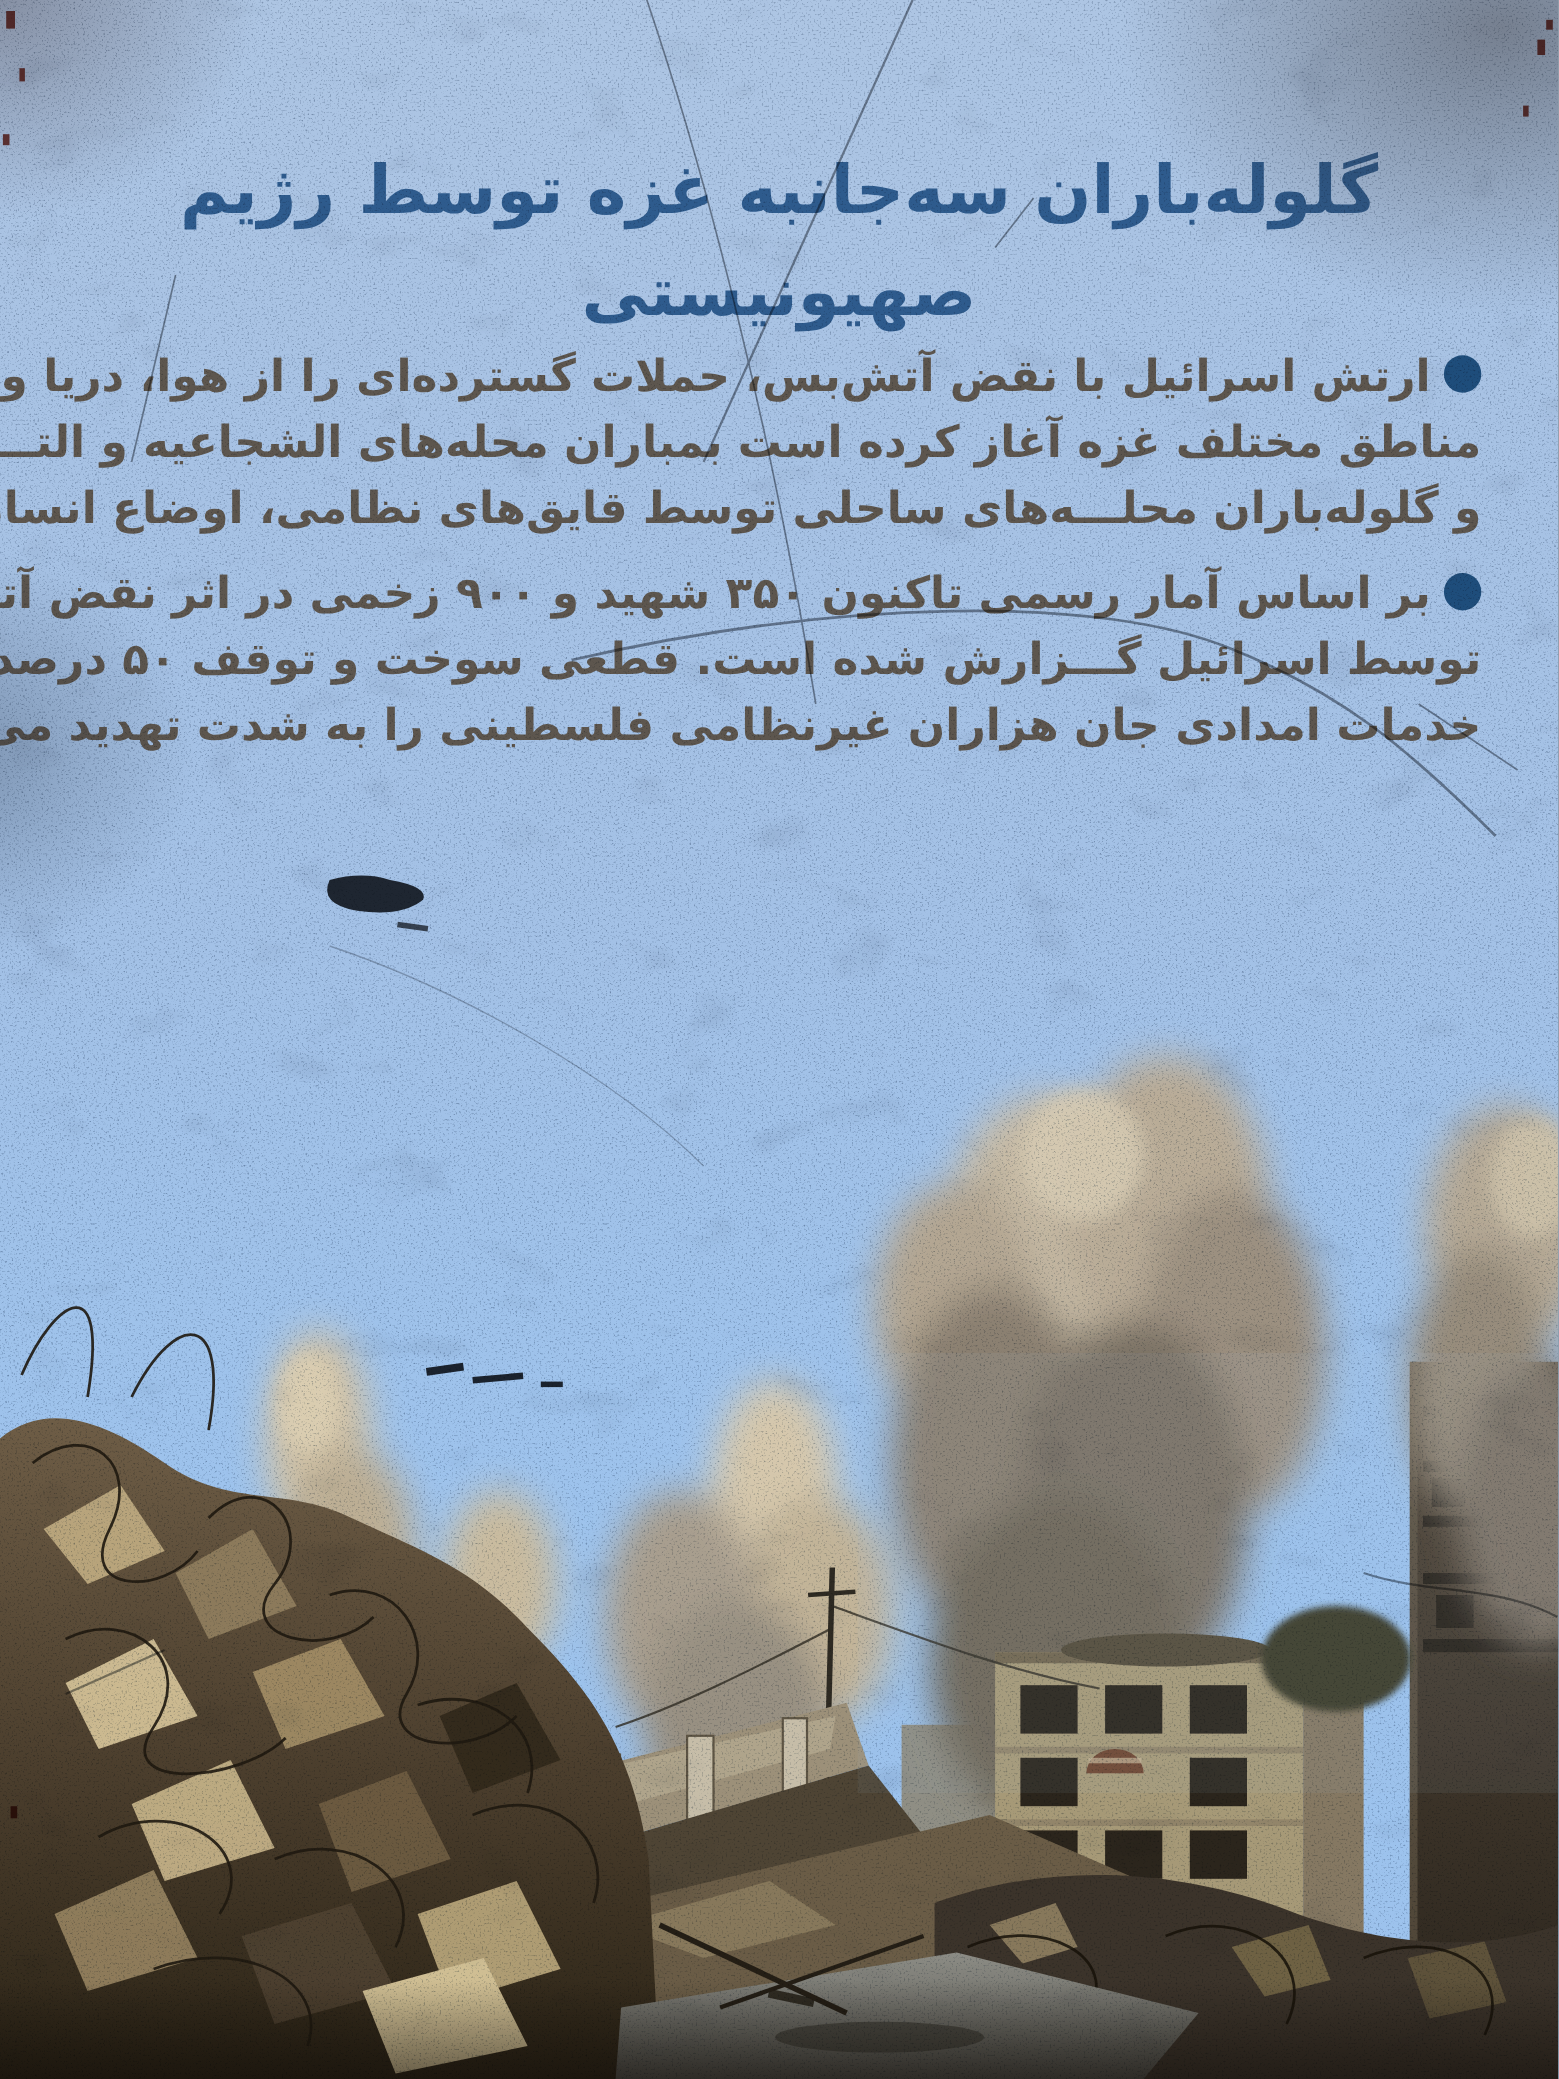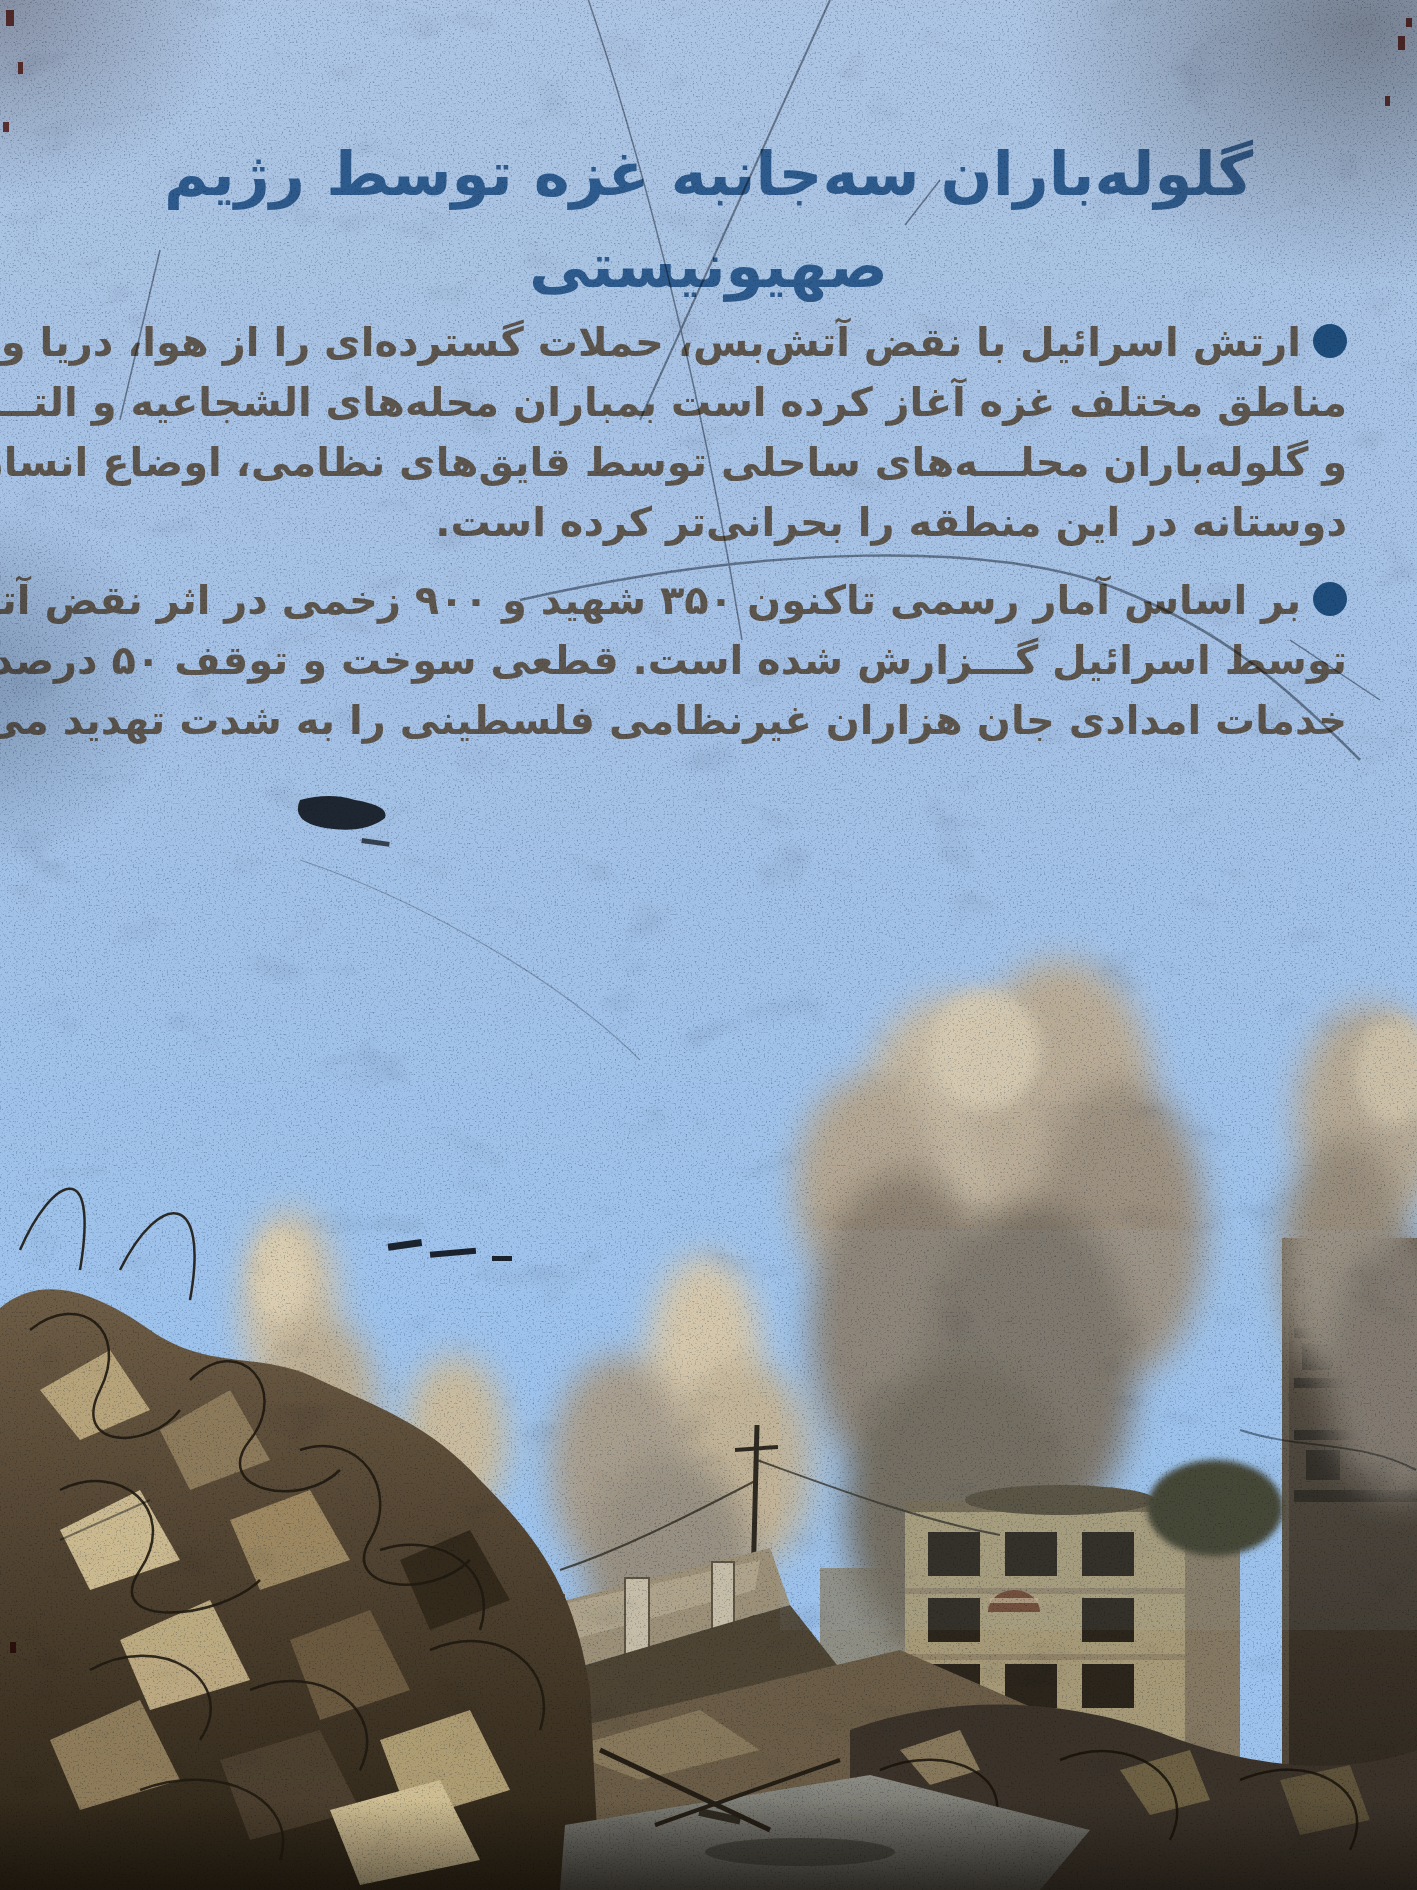--- a/index.html
+++ b/index.html
@@ -223,23 +223,20 @@
   <main class="content">
     <div class="para">
       <div class="line">
         <span class="dot"></span><span>ارتش اسرائیل با نقض آتش‌بس، حملات گسترده‌ای را از هوا، دریا و زمین</span>
       </div>
       <div class="line">
         <span>مناطق مختلف غزه آغاز کرده است بمباران محله‌های الشجاعیه و التـــفاح</span>
       </div>
       <div class="line">
         <span>و گلوله‌باران محلـــه‌های ساحلی توسط قایق‌های نظامی، اوضاع انسان</span>
-      </div>
-      <div class="line last">
-        <span>دوستانه در این منطقه را بحرانی‌تر کرده است.</span>
       </div>
     </div>
 
     <div class="para">
       <div class="line">
         <span class="dot"></span><span>بر اساس آمار رسمی تاکنون ۳۵۰ شهید و ۹۰۰ زخمی در اثر نقض آتش‌بس</span>
       </div>
       <div class="line">
         <span>توسط اسرائیل گـــزارش شده است. قطعی سوخت و توقف ۵۰ درصدی</span>
       </div>

